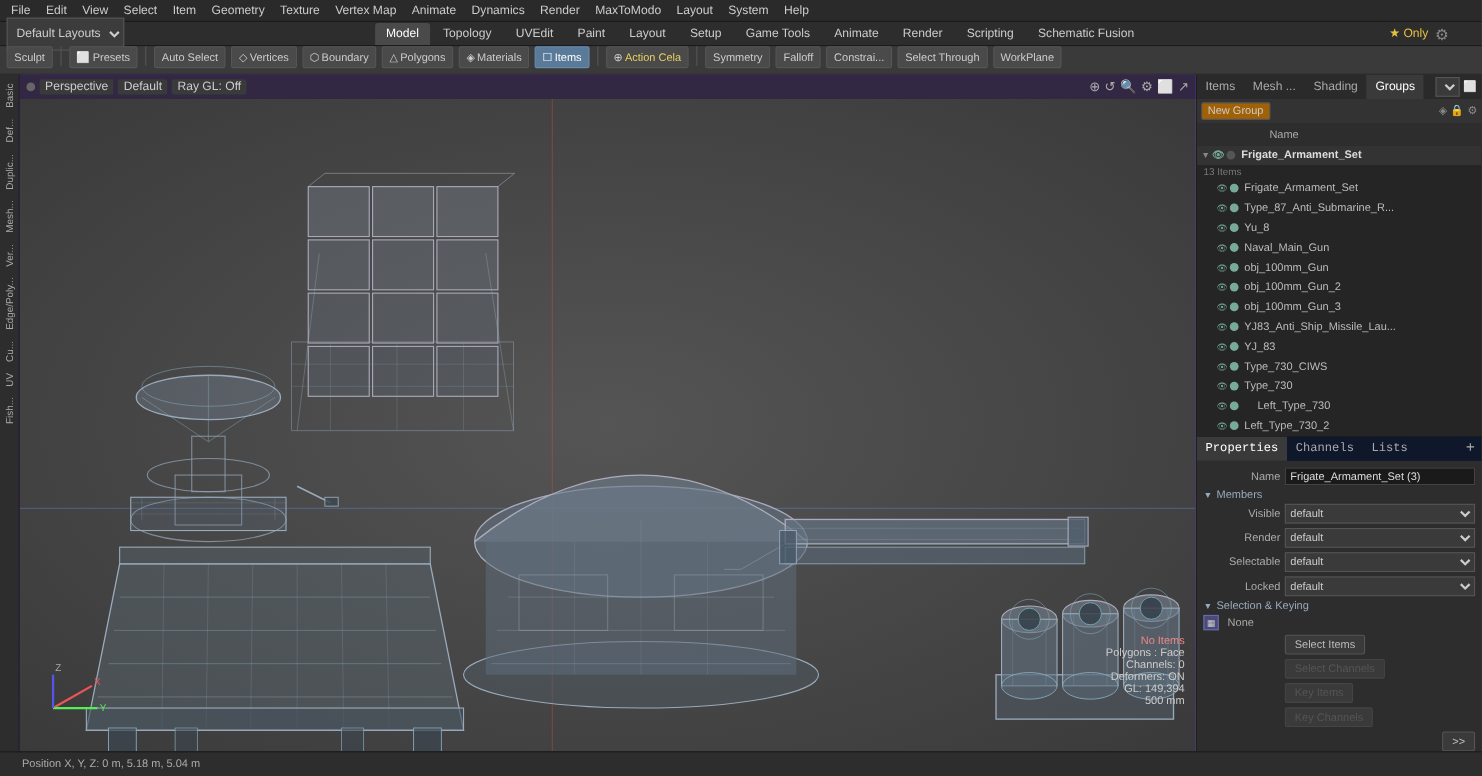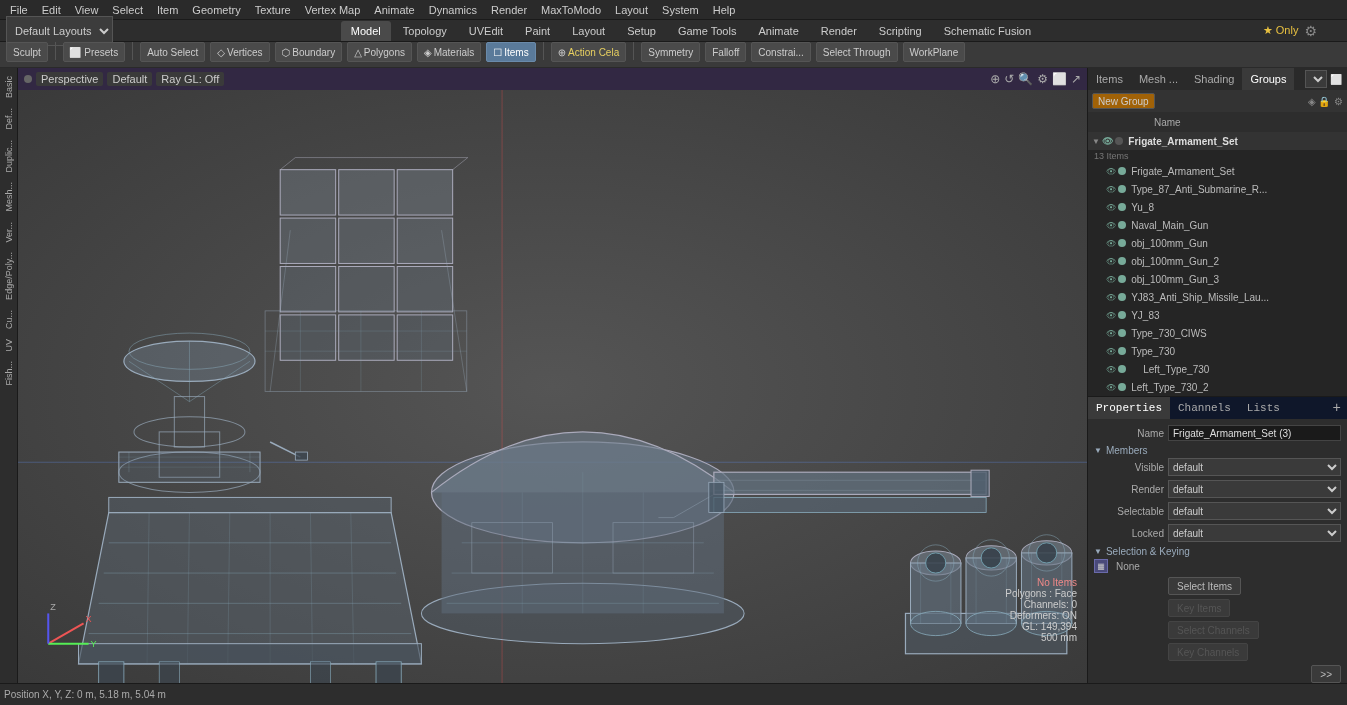--- a/index.html
+++ b/index.html
@@ -205,21 +205,21 @@
     #status-bar {
       position: fixed;
       bottom: 0;
       left: 0;
       right: 0;
       height: 22px;
       background: #2d2d2d;
       border-top: 1px solid #1a1a1a;
       display: flex;
       align-items: center;
-      padding: 0 4px;
+      padding: 0 20px;
       font-size: 10px;
       color: #aaa;
       margin-top: 20px;
     }
 
     
     #right-panel {
       width: 260px;
       background: #2d2d2d;
       border-left: 1px solid #1a1a1a;
@@ -935,26 +935,26 @@
           <span style="font-size:10px; color:#aaa; margin-left:4px;">None</span>
         </div>
 
         <div class="prop-row">
           <span class="prop-label"></span>
           <button class="prop-btn">Select Items</button>
         </div>
 
         <div class="prop-row">
           <span class="prop-label"></span>
-          <button class="prop-btn disabled">Key Items</button>
+          <button class="prop-btn disabled">Select Channels</button>
         </div>
 
         <div class="prop-row">
           <span class="prop-label"></span>
-          <button class="prop-btn disabled">Select Channels</button>
+          <button class="prop-btn disabled">Key Items</button>
         </div>
 
         <div class="prop-row">
           <span class="prop-label"></span>
           <button class="prop-btn disabled">Key Channels</button>
         </div>
 
         <div style="display:flex; justify-content:flex-end; margin-top:4px;">
           <button class="prop-btn">&gt;&gt;</button>
         </div>

